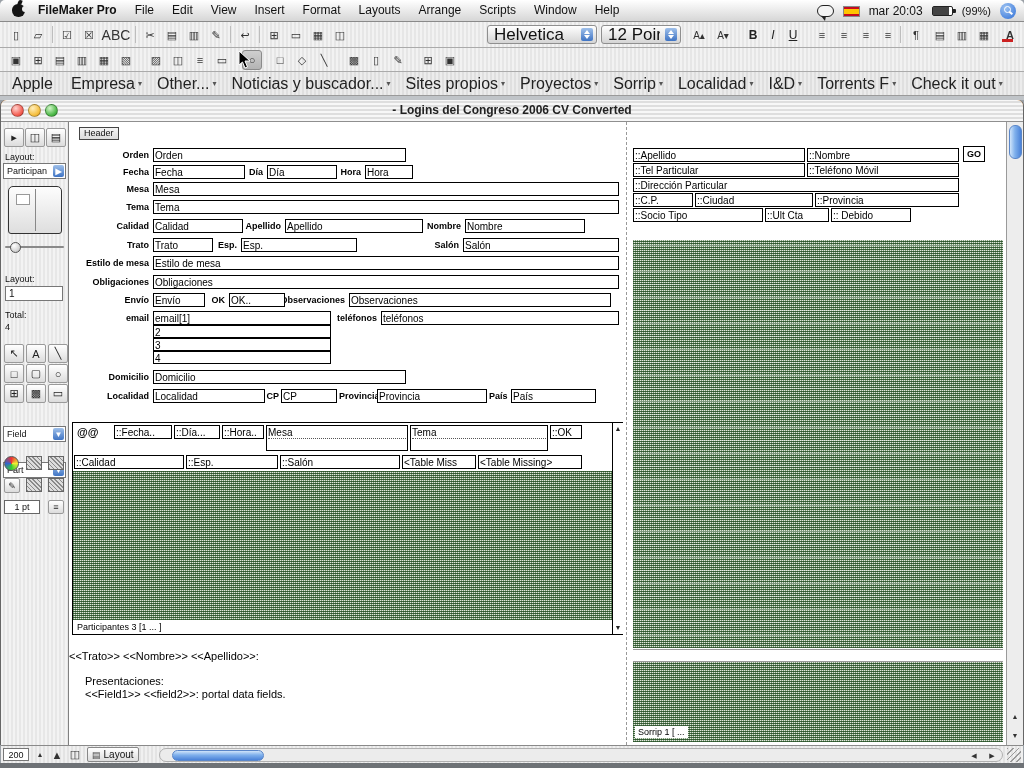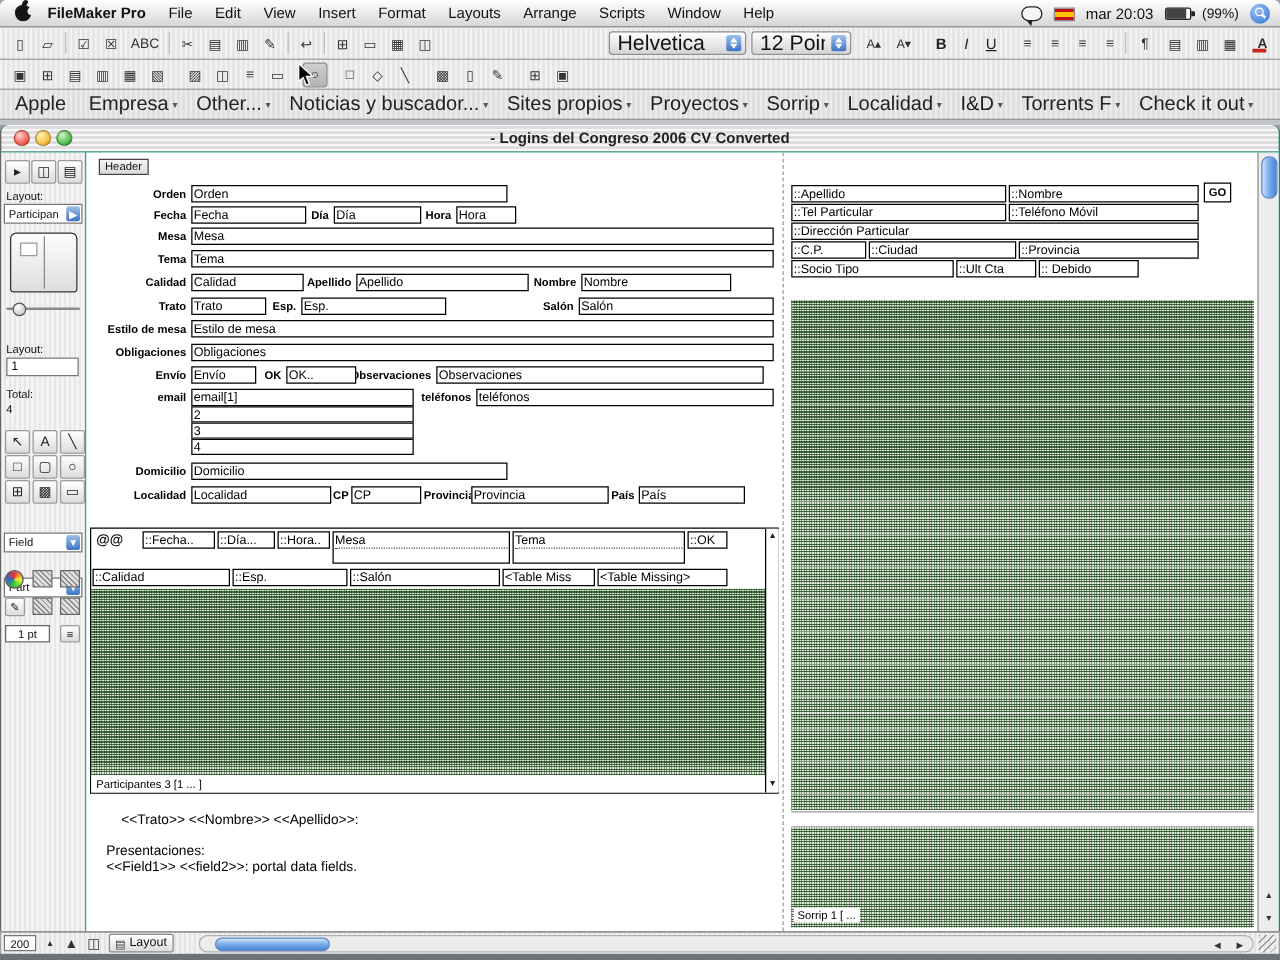--- a/index.html
+++ b/index.html
@@ -56,21 +56,21 @@
     border-bottom:1px solid #9a9a9a;display:flex;align-items:center;padding-left:12px;gap:15px}
   .bm{font-size:16px;color:#222;display:flex;align-items:center;gap:3px;white-space:nowrap}
   .bm::after{content:"▾";font-size:8px;color:#555}
   .bm.noarr::after{content:""}
 
   .dstrip{left:0;width:1024px}
   #dstrip-top{top:96px;height:4px;background:#c0c4c8}
   #dstrip-bottom{top:763px;height:5px;background:#6e7276}
 
   
-  #window{left:0;top:100px;width:1024px;height:645px;border:1px solid #666;border-top:none;background:#14b8a6;border-radius:6px 6px 0 0}
+  #window{left:0;top:100px;width:1024px;height:645px;border:1px solid #666;border-top:none;background:#fdba74;border-radius:6px 6px 0 0}
   #titlebar{left:0;top:0;width:1022px;height:22px;border-radius:6px 6px 0 0;
     background:repeating-linear-gradient(0deg,#f7f7f7 0 2px,#dedede 2px 4px);border-bottom:1px solid #8f8f8f}
   #titlebar .title{position:absolute;left:0;top:3px;width:100%;text-align:center;font-size:12px;font-weight:bold;color:#222}
   .tl{top:4px;width:13px;height:13px;border-radius:50%;border:1px solid rgba(0,0,0,.3)}
   .tl.red{left:10px;background:radial-gradient(circle at 35% 30%,#ffd2cd,#f45e52 65%,#c73b31)}
   .tl.yel{left:27px;background:radial-gradient(circle at 35% 30%,#ffeebb,#f5bf40 65%,#cc8f1d)}
   .tl.grn{left:44px;background:radial-gradient(circle at 35% 30%,#d2f5c8,#4db948 65%,#2d8a2d)}
 
   
   #statusarea{left:0;top:22px;width:68px;height:623px;background:repeating-linear-gradient(90deg,#f3f3f3 0 2px,#e7e7e7 2px 4px);border-right:1px solid #808080}
@@ -154,21 +154,21 @@
       <span class="search"></span>
     </span>
   </div>
 
   <div id="toolbar1" class="ab tbar">
     <span class="ic ab" style="left:6px">▯</span>
     <span class="ic ab" style="left:28px">▱</span>
     <span class="sep ab" style="left:52px"></span>
     <span class="ic ab" style="left:57px">☑</span>
     <span class="ic ab" style="left:79px">☒</span>
-    <span class="ic ab" style="left:101px;width:30px;font-size:11px">ABC</span>
+    <span class="ic ab" style="left:101px;width:30px;font-size:14px">ABC</span>
     <span class="sep ab" style="left:135px"></span>
     <span class="ic ab" style="left:140px">✂</span>
     <span class="ic ab" style="left:162px">▤</span>
     <span class="ic ab" style="left:184px">▥</span>
     <span class="ic ab" style="left:206px">✎</span>
     <span class="sep ab" style="left:230px"></span>
     <span class="ic ab" style="left:235px">↩</span>
     <span class="sep ab" style="left:259px"></span>
     <span class="ic ab" style="left:264px">⊞</span>
     <span class="ic ab" style="left:286px">▭</span>
@@ -448,21 +448,21 @@
             <i>&lt;Table Missing&gt;</i>
           </div>
         <div class="hatch ab" style="left:0;top:48px;width:539px;height:149px"></div>
         <div class="pscroll ab" style="left:539px;top:0;width:11px;height:211px">
           <span class="sglyph ab" style="top:2px">▲</span>
           <span class="sglyph ab" style="bottom:2px">▼</span>
         </div>
         <div class="pfooter ab" style="left:0;top:197px;width:539px;height:14px">Participantes 3 [1 ... ]</div>
       </div>
 
-      <span class="mt ab" style="left:28px;top:528px">&lt;&lt;Trato&gt;&gt; &lt;&lt;Nombre&gt;&gt; &lt;&lt;Apellido&gt;&gt;:</span>
+      <span class="mt ab" style="left:0;top:528px">&lt;&lt;Trato&gt;&gt; &lt;&lt;Nombre&gt;&gt; &lt;&lt;Apellido&gt;&gt;:</span>
       <span class="mt ab" style="left:16px;top:553px">Presentaciones:</span>
       <span class="mt ab" style="left:16px;top:566px">&lt;&lt;Field1&gt;&gt; &lt;&lt;field2&gt;&gt;: portal data fields.</span>
 
       <div class="dash ab" style="left:557px;top:0;height:623px"></div>
 
       <div class="gobtn ab" style="left:894px;top:24px;width:22px;height:16px">GO</div>
       <div class="fld ab" style="left:564px;top:26px;width:172px">
           <i>::Apellido</i>
         </div>
       <div class="fld ab" style="left:738px;top:26px;width:152px">

